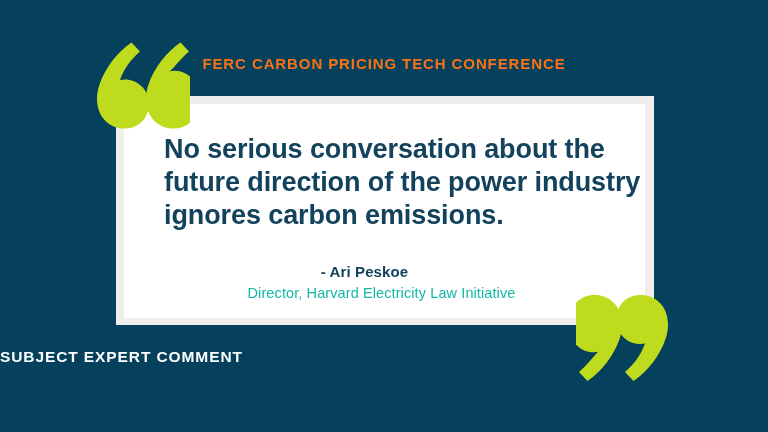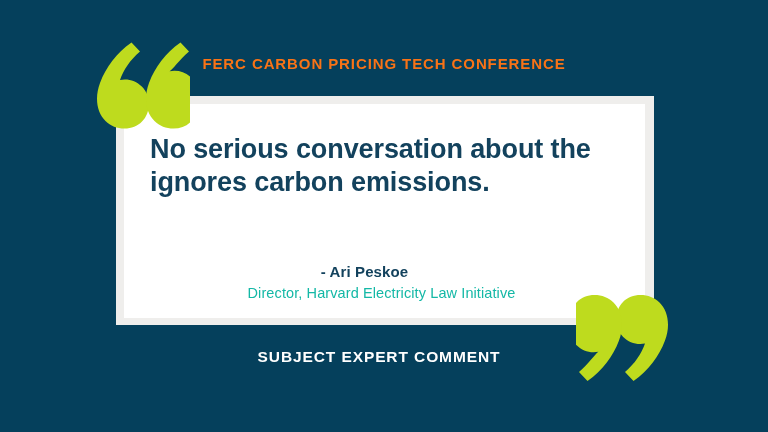--- a/index.html
+++ b/index.html
@@ -52,21 +52,21 @@
     left: 124px;
     top: 104px;
     width: 521px;
     height: 214px;
     background: #ffffff;
   }
 
   
   .quote-text {
     position: absolute;
-    left: 150px;
+    left: 164px;
     top: 133px;
     width: 460px;
     color: #13425d;
     font-size: 27px;
     font-weight: 700;
     line-height: 33px;
     letter-spacing: -0.1px;
   }
   .quote-text .ln {
     display: block;
@@ -104,21 +104,21 @@
   }
 
   
   .footer-caption {
     position: absolute;
     left: 0;
     top: 346px;
     width: 768px;
     padding-right: 10px;
     box-sizing: border-box;
-    text-align: center;
+    text-align: left;
     color: #ffffff;
     font-size: 15.5px;
     font-weight: 700;
     letter-spacing: 0.9px;
     line-height: 22px;
     white-space: nowrap;
     text-transform: uppercase;
   }
 
   
@@ -153,20 +153,21 @@
 
   <span class="qmark qmark-open">
     <svg viewBox="0 0 104 90" xmlns="http://www.w3.org/2000/svg" aria-hidden="true">
       <path fill="#bedb1e" d="M45.5 2.5C30.5 13 20 27 14 43c-2 5.5-3 10.5-3 15.5 0 9.5 3 17 8.5 22.5 5 5 11.5 7.5 19 7.5 7 0 13-2.3 17.5-7 4.5-4.6 6.8-10.6 6.8-17.6 0-7-2.3-12.8-7-17.4-4.6-4.6-10.4-7-17-7-1.6 0-3.2.2-4.8.5C37.5 30 44 20 54 11.5z"></path>
       <path fill="#bedb1e" d="M94.5 2.5C79.5 13 69 27 63 43c-2 5.5-3 10.5-3 15.5 0 9.5 3 17 8.5 22.5 5 5 11.5 7.5 19 7.5 7 0 13-2.3 17.5-7 2.8-2.9 4.7-6.3 5.8-10.2V46.2c-1.1-3.2-2.9-6-5.4-8.5-4.6-4.6-10.4-7-17-7-1.6 0-3.2.2-4.8.5C86.5 30 93 20 103 11.5z"></path>
     </svg>
   </span>
 
   <div class="quote-text">
     <span class="ln">No serious conversation about the</span>
+    <span class="ln">future direction of the power industry</span>
     <span class="ln">ignores carbon emissions.</span>
   </div>
 
   <div class="attrib">
     <span class="attrib-name">- Ari Peskoe</span>
     <span class="attrib-role">Director, Harvard Electricity Law Initiative</span>
   </div>
 
   <span class="qmark qmark-close">
     <svg viewBox="0 0 106 86" xmlns="http://www.w3.org/2000/svg" aria-hidden="true">

